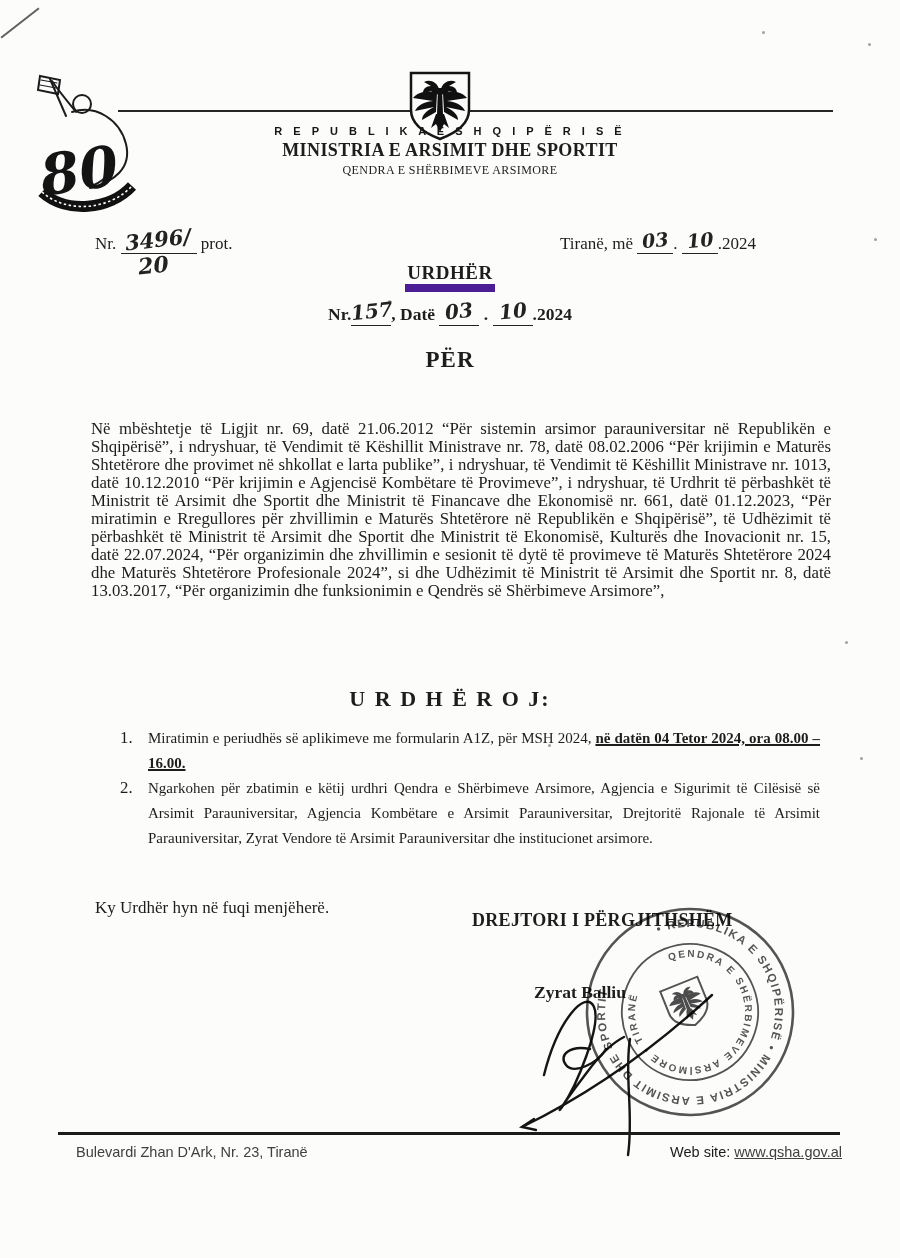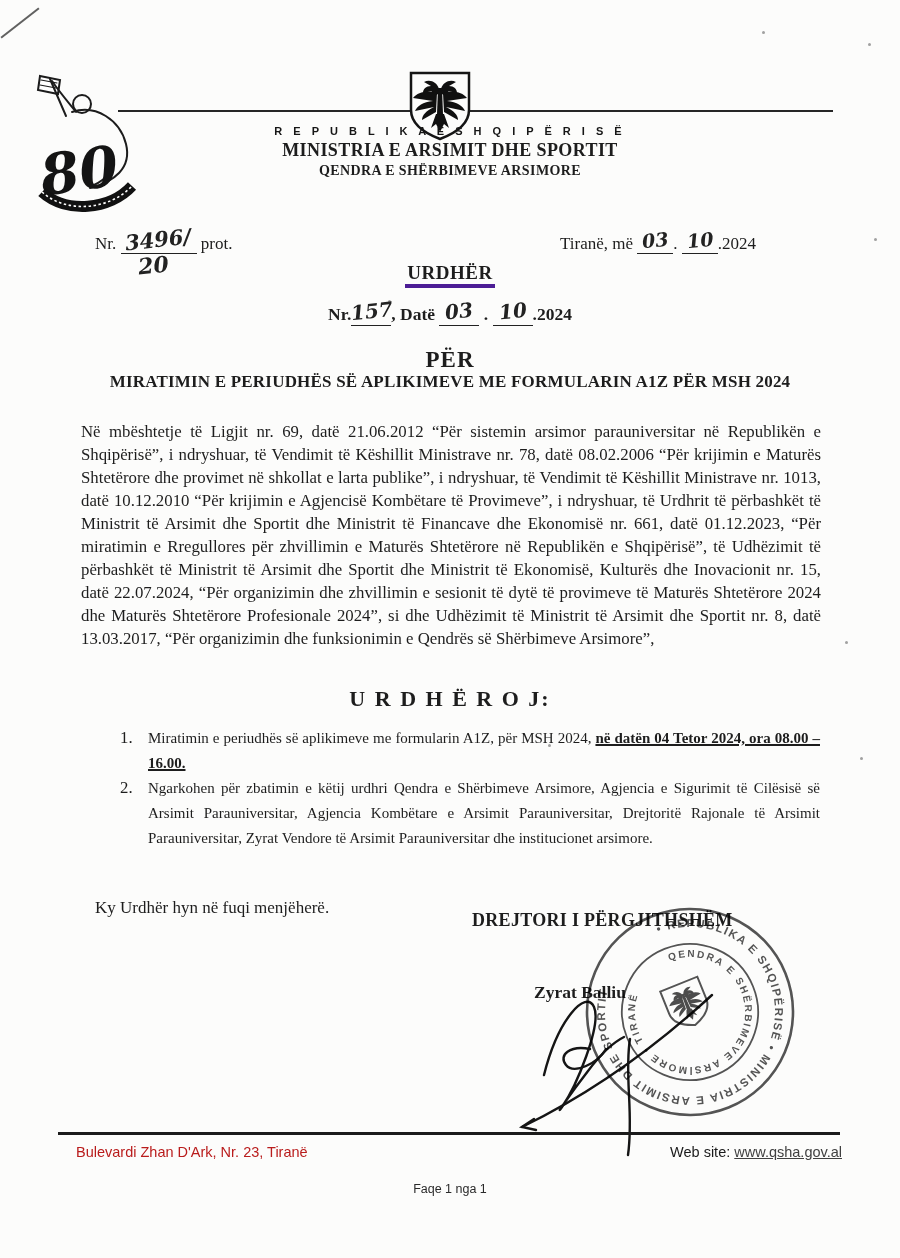--- a/index.html
+++ b/index.html
@@ -15,56 +15,56 @@
   }
   .slot{
     display:inline-block;border-bottom:1.6px solid #222;text-align:center;
     vertical-align:baseline;line-height:1;padding-bottom:1px;
   }
   
   #header-rule{left:118px;top:110px;width:715px;height:2px;background:#262626;}
   #eagle-emblem{left:408px;top:70px;}
   #republic-line{top:125px;font-family:"Liberation Sans",sans-serif;font-size:11px;font-weight:bold;letter-spacing:4px;color:#161616;}
   #ministry-line{top:140px;font-size:18px;font-weight:bold;letter-spacing:.4px;}
-  #agency-line{top:163px;font-size:14px;font-weight:bold;letter-spacing:.4px;}
+  #agency-line{top:163px;font-size:12px;font-weight:normal;letter-spacing:.4px;}
   
   #prot-line{left:95px;top:231px;font-size:17px;}
   #prot-line .slot{width:76px;}
   #prot-line .hw{font-size:21px;position:relative;top:-2px;}
   #prot-denominator{left:138px;top:252px;font-size:22px;}
   #city-date{left:560px;top:233px;font-size:17px;}
   #city-date .slot{width:36px;}
   #city-date .hw{font-size:19px;position:relative;top:-2px;}
   
   #order-heading{top:262px;font-size:19px;font-weight:bold;letter-spacing:.5px;}
-  #order-heading .u{border-bottom:4px solid #4c1d95;padding:0 2px 1px 2px;}
+  #order-heading .u{border-bottom:8px solid #4c1d95;padding:0 2px 1px 2px;}
   #order-nr{top:303px;font-size:17.5px;font-weight:bold;}
   #order-nr .slot{width:40px;}
   #order-nr .hw{font-size:20px;position:relative;top:-2px;}
   #per-line{top:347px;font-size:23px;font-weight:bold;letter-spacing:1px;}
   #title-line{top:372px;font-size:17px;font-weight:bold;white-space:nowrap;letter-spacing:.2px;}
   
-  #preamble{left:81px;top:420px;width:740px;text-align:justify;font-size:16.8px;line-height:23px;}
+  #preamble{left:91px;top:420px;width:740px;text-align:justify;font-size:16.8px;line-height:18px;}
   #urdheroj{top:686px;font-size:22px;font-weight:bold;letter-spacing:2px;}
   #order-list{left:120px;top:726px;width:700px;}
   .list-item{display:flex;margin:0;}
   .list-item .num{width:28px;flex:0 0 28px;font-size:16.8px;line-height:23.5px;}
   .list-item .txt{flex:1;text-align:justify;font-size:15px;line-height:25px;}
   .strong-u{font-weight:bold;text-decoration:underline;text-decoration-thickness:1.5px;}
   #effect-line{left:95px;top:874px;font-size:17px;margin-top:24px;}
   
   #sig-title{left:472px;top:910px;font-size:18px;font-weight:bold;letter-spacing:.3px;}
   #sig-name{left:534px;top:982px;font-size:17.5px;font-weight:bold;}
   #signature-svg{left:500px;top:975px;mix-blend-mode:multiply;}
   #stamp-svg{left:578px;top:900px;transform:rotate(-22deg);opacity:.88;mix-blend-mode:multiply;}
   .stamp-ring-text{font-family:"Liberation Sans",sans-serif;font-size:11.5px;font-weight:bold;letter-spacing:1.5px;fill:#3d3d3d;}
   .stamp-ring-text-inner{font-family:"Liberation Sans",sans-serif;font-size:10px;font-weight:bold;letter-spacing:2px;fill:#3d3d3d;}
   
   #footer-rule{left:58px;top:1132px;width:782px;height:3px;background:#1b1b1b;}
-  #footer-address{left:76px;top:1144px;font-family:"Liberation Sans",sans-serif;font-size:14.5px;color:#b91c1c;}
+  #footer-address{left:76px;top:1144px;font-family:"Liberation Sans",sans-serif;font-size:14.5px;color:#404040;}
   #footer-web{right:58px;top:1144px;font-family:"Liberation Sans",sans-serif;font-size:14.5px;color:#1a1a1a;}
   #footer-web .url{text-decoration:underline;color:#404040;cursor:pointer;}
   #footer-page{top:1182px;font-family:"Liberation Sans",sans-serif;font-size:12.5px;color:#2a2a2a;}
   
   .speck{position:absolute;width:3px;height:3px;border-radius:50%;background:#555;opacity:.55;}
   #corner-mark{left:-4px;top:22px;width:48px;height:2px;background:#3a3a3a;transform:rotate(-38deg);opacity:.8;}
 </style>
 </head>
 <body>
 
@@ -134,21 +134,20 @@
   <div id="order-heading" class="abs center">
     <span class="u">URDHËR</span>
   </div>
   <div id="order-nr" class="abs center">
     <span>Nr.</span><span class="slot"><span class="hw">157</span></span><span>, Datë</span>
     <span class="slot"><span class="hw">03</span></span>
     <span>.</span>
     <span class="slot"><span class="hw">10</span></span><span>.2024</span>
   </div>
   <div id="per-line" class="abs center">PËR</div>
-  <div id="title-line" class="abs center">MIRATIMIN E PERIUDHËS SË APLIKIMEVE ME FORMULARIN A1Z PËR MSH 2024</div>
 
   <div id="preamble" class="abs">Në mbështetje të Ligjit nr. 69, datë 21.06.2012 “Për sistemin arsimor parauniversitar në Republikën e Shqipërisë”, i ndryshuar, të Vendimit të Këshillit Ministrave nr. 78, datë 08.02.2006 “Për krijimin e Maturës Shtetërore dhe provimet në shkollat e larta publike”, i ndryshuar, të Vendimit të Këshillit Ministrave nr. 1013, datë 10.12.2010 “Për krijimin e Agjencisë Kombëtare të Provimeve”, i ndryshuar, të Urdhrit të përbashkët të Ministrit të Arsimit dhe Sportit dhe Ministrit të Financave dhe Ekonomisë nr. 661, datë 01.12.2023, “Për miratimin e Rregullores për zhvillimin e Maturës Shtetërore në Republikën e Shqipërisë”, të Udhëzimit të përbashkët të Ministrit të Arsimit dhe Sportit dhe Ministrit të Ekonomisë, Kulturës dhe Inovacionit nr. 15, datë 22.07.2024, “Për organizimin dhe zhvillimin e sesionit të dytë të provimeve të Maturës Shtetërore 2024 dhe Maturës Shtetërore Profesionale 2024”, si dhe Udhëzimit të Ministrit të Arsimit dhe Sportit nr. 8, datë 13.03.2017, “Për organizimin dhe funksionimin e Qendrës së Shërbimeve Arsimore”,</div>
 
   <div id="urdheroj" class="abs center">U R D H Ë R O J:</div>
   <div id="order-list" class="abs">
     <div class="list-item">
       <div class="num">1.</div>
       <div class="txt"><span>Miratimin e periudhës së aplikimeve me formularin A1Z, për MSH 2024, </span><span class="strong-u">në datën 04 Tetor 2024, ora 08.00 – 16.00.</span></div>
     </div>
     <div class="list-item">
@@ -184,15 +183,14 @@
     <g opacity=".85">
       <use href="#eagle-shape" xlink:href="#eagle-shape" transform="translate(93,85) scale(0.63)"></use>
     </g>
   </svg>
 
   <div id="footer-rule" class="abs"></div>
   <div id="footer-address" class="abs">Bulevardi Zhan D'Ark,  Nr. 23, Tiranë</div>
   <div id="footer-web" class="abs">
     <span>Web site: </span><span class="url">www.qsha.gov.al</span>
   </div>
-  <div id="footer-page" class="abs center">Faqe 1 nga 1</div>
 
 </div>
 
 </body></html>

